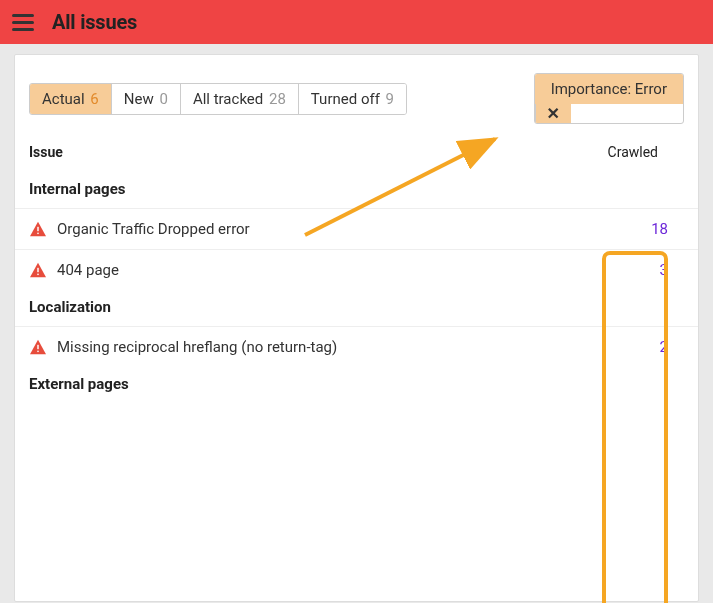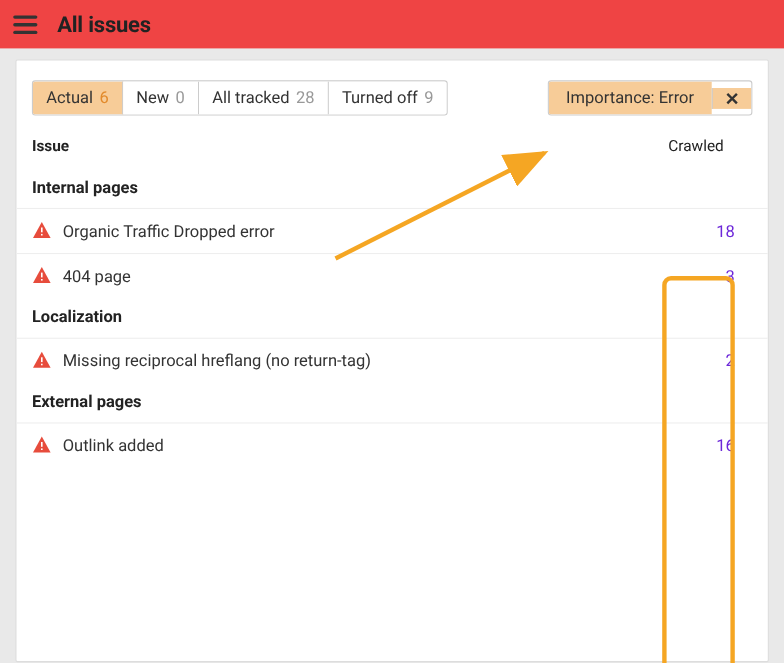--- a/index.html
+++ b/index.html
@@ -73,25 +73,26 @@
     white-space: nowrap;
   }
   .tab:last-child { border-right: none; }
   .tab.active {
     background: #f7cc98;
   }
   .tab .count { color: #999; margin-left: 2px; }
   .tab.active .count { color: #e28a2b; }
   .filter-pill {
     display: flex;
-    align-items: center;
+    align-items: flex-start;
     border: 1px solid #ccc;
     border-radius: 3px;
     overflow: hidden;
     margin-left: auto;
+    flex-direction: column;
   }
   .filter-pill .label {
     background: #f7cc98;
     padding: 6px 16px;
     font-size: 15px;
     color: #333;
   }
   .filter-pill .close {
     background: #f7cc98;
     border-left: 1px solid #ccc;
@@ -115,20 +116,21 @@
   
   .section {
     padding: 8px 14px 10px 14px;
     font-size: 15px;
     font-weight: 700;
     color: #222;
   }
   
   .row {
     display: flex;
+    align-items: center;
     border-top: 1px solid #eee;
     padding: 11px 26px 11px 14px;
     cursor: pointer;
   }
   .warn-icon {
     width: 18px;
     height: 16px;
     margin-right: 10px;
     flex-shrink: 0;
   }
@@ -222,29 +224,20 @@
       <div class="row">
         <svg class="warn-icon" viewBox="0 0 24 22">
           <path d="M12 1 L23 21 L1 21 Z" fill="#e74c3c"></path>
           <rect x="11" y="8" width="2" height="6" fill="#fff"></rect>
           <rect x="11" y="16" width="2" height="2" fill="#fff"></rect>
         </svg>
         <span class="row-label">Missing reciprocal hreflang (no return-tag)</span>
         <span class="row-value">2</span>
       </div>
       <div class="section">External pages</div>
-      <div class="row">
-        <svg class="warn-icon" viewBox="0 0 24 22">
-          <path d="M12 1 L23 21 L1 21 Z" fill="#e74c3c"></path>
-          <rect x="11" y="8" width="2" height="6" fill="#fff"></rect>
-          <rect x="11" y="16" width="2" height="2" fill="#fff"></rect>
-        </svg>
-        <span class="row-label">Outlink added</span>
-        <span class="row-value">16</span>
-      </div>
     </div>
 
   <div class="highlight-box"></div>
 
   <svg class="arrow-svg" viewBox="0 0 220 140">
     <defs>
       <marker id="arrowhead" markerWidth="10" markerHeight="8" refX="9" refY="4" orient="auto">
         <polygon points="0 0, 10 4, 0 8" fill="#f5a623"></polygon>
       </marker>
     </defs>

